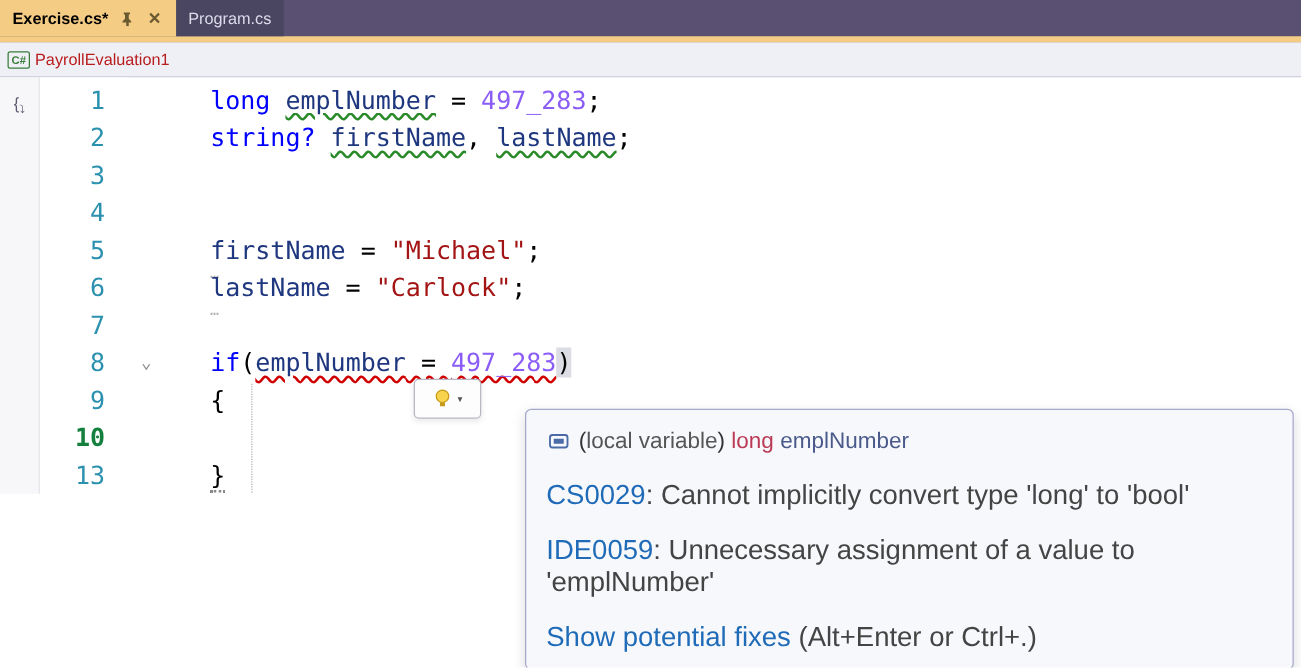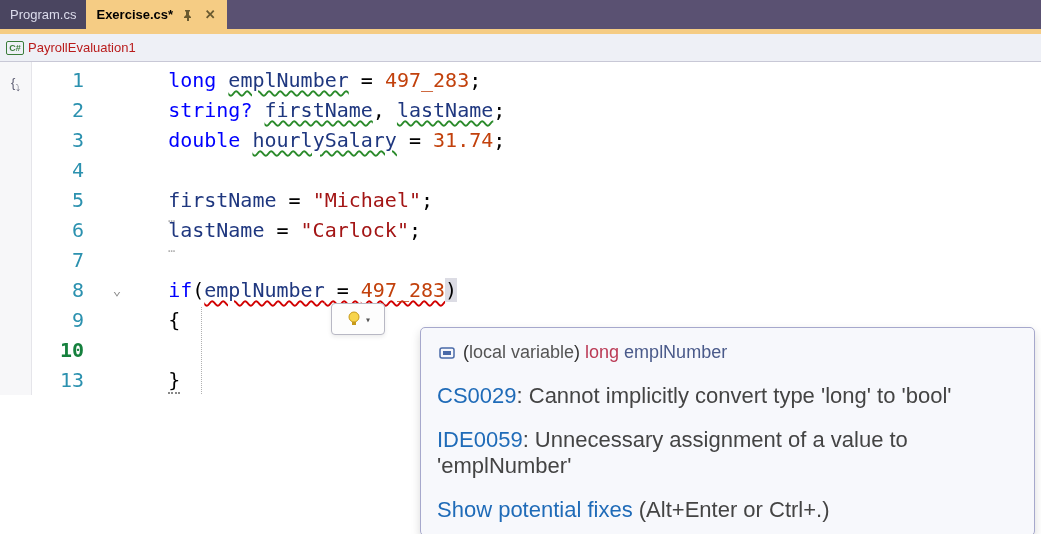--- a/index.html
+++ b/index.html
@@ -133,21 +133,21 @@
       color: #888;
       font-size: 14px;
     }
     .code {
       position: relative;
     }
     .kw { color: #0000ff; }
     .typeq { color: #0000ff; }
     .ident { color: #1f377f; }
     .punc { color: #000; }
-    .num { color: #c2410c; }
+    .num { color: #8b5cf6; }
     .str { color: #a31515; }
     .squiggle-green {
       text-decoration: underline wavy #2a8a2a;
       text-decoration-thickness: 1.5px;
       text-underline-offset: 3px;
     }
     .squiggle-red {
       text-decoration: underline wavy #d10000;
       text-decoration-thickness: 1.5px;
       text-underline-offset: 3px;
@@ -241,31 +241,31 @@
       font-size: 12px;
       letter-spacing: 1px;
       position: absolute;
       top: 18px;
     }
   </style>
 </head>
 <body>
 
 <div class="tab-bar">
-  <div class="tab inactive">
-    <span>Program.cs</span>
-  </div>
   <div class="tab active">
     <span>Exercise.cs*</span>
     <span class="tab-pin">
       <svg width="12" height="12" viewBox="0 0 12 12">
           <path d="M4 1h4v1l-1 1v3l2 2v1H7v3H5V9H2V8l2-2V3L3 2V1z" fill="#6a5a30"></path>
         </svg>
     </span>
     <span class="tab-close">✕</span>
+  </div>
+  <div class="tab inactive">
+    <span>Program.cs</span>
   </div>
 </div>
 
 <div class="nav-bar">
   <span class="cs-badge">C#</span>
   <span class="nav-text">PayrollEvaluation1</span>
 </div>
 
 <div class="editor">
   <div class="outline-margin">
@@ -284,21 +284,21 @@
     <div class="lineno current">10</div>
     <div class="lineno">13</div>
   </div>
   <div class="code-area">
     <div class="vert-guide" style="left:99px; top:245px; height:87px;"></div>
 
     <div class="line"><span class="fold"></span><span class="code">   <span class="kw">long</span> <span class="ident squiggle-green">emplNumber</span><span class="punc"> = </span><span class="num">497_283</span><span class="punc">;</span></span></div>
 
     <div class="line"><span class="fold"></span><span class="code">   <span class="kw">string</span><span class="typeq">?</span><span> </span><span class="ident squiggle-green">firstName</span><span class="punc">, </span><span class="ident squiggle-green">lastName</span><span class="punc">;</span></span></div>
 
-    <div class="line"><span class="fold"></span><span class="code">   <span class="kw">double</span> <span class="ident squiggle-green">hourlySalary</span><span class="punc"> = </span><span class="num">31.74</span><span class="punc">;</span></span></div>
+    <div class="line"><span class="fold"></span></div>
 
     <div class="line"><span class="fold"></span><span class="code"></span></div>
 
     <div class="line"><span class="fold"></span><span class="code" style="position:relative">   <span class="ident">firstName</span><span class="punc"> = </span><span class="str">"Michael"</span><span class="punc">;</span><span class="dots-hint" style="left:36px">…</span></span></div>
 
     <div class="line"><span class="fold"></span><span class="code" style="position:relative">   <span class="ident">lastName</span><span class="punc"> = </span><span class="str">"Carlock"</span><span class="punc">;</span><span class="dots-hint" style="left:36px">…</span></span></div>
 
     <div class="line"><span class="fold"></span><span class="code"></span></div>
 
     <div class="line"><span class="fold">⌄</span><span class="code">   <span class="kw">if</span><span class="punc">(</span><span class="ident squiggle-red">emplNumber</span><span class="punc squiggle-red"> = </span><span class="num squiggle-red">497_283</span><span class="punc brace-hl">)</span></span></div>

